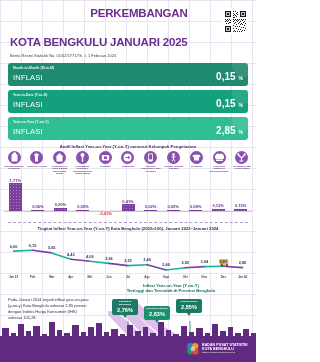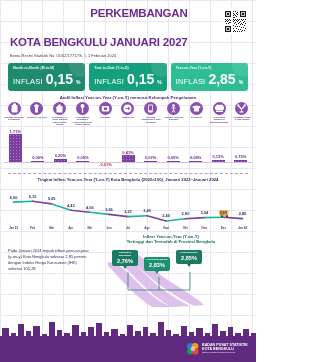--- a/index.html
+++ b/index.html
@@ -27,34 +27,34 @@
     line-height:1.28; letter-spacing:-0.2px;text-align:right;
   }
   .subtitle { font-size:3.9px; color:#3b3b3b; margin-top:2.5px; letter-spacing:0.05px; }
   .qr {
     width:26px; height:26px; background:#fff; padding:1.5px;
     margin-top:2px; flex:0 0 auto;
   }
   .qr svg { display:block; }
 
   
-  .cards { display:flex; gap:4px; padding:3px 8px 0 8px; }
+  .cards { display:flex; gap:4px; padding:3px 8px 0 8px;flex-direction:column; }
   .card {
     flex:1; border-radius:3px; padding:3px 5px 4px 5px; color:#fff;
     position:relative; overflow:hidden;
   }
   .card::after{
     content:""; position:absolute; right:-6px; top:-8px;
     width:22px; height:22px; border-radius:50%;
     background:rgba(255,255,255,0.10);
   }
   .card-label { font-size:3.3px; font-weight:bold; letter-spacing:0.1px; opacity:0.95; }
   .card-row { display:flex; align-items:baseline; gap:3px; margin-top:1px; }
   .card-word { font-size:7.5px; font-weight:300; letter-spacing:0.2px; }
-  .card-val { font-size:14px; font-weight:bold; margin-left:auto; }
+  .card-val { font-size:10px; font-weight:bold; margin-left:auto; }
   .card-pct { font-size:5px; font-weight:bold; }
 
   
   .andil-title {
     text-align:center; font-size:4.3px; color:#4a2a6b; font-weight:bold;
     padding:4px 0 2px 0;
   }
   .icon-row { display:flex; justify-content:space-between; padding:0 4px; }
   .icon-cell { width:20px; text-align:center; }
   .icon-circle {
@@ -145,21 +145,21 @@
 
 <div class="grid-bg"></div>
 
 <div class="layer">
 
   <div class="header">
     <div class="title-block">
       <h1>
         <span>PERKEMBANGAN</span><br>
         <br>
-        <span>KOTA BENGKULU JANUARI 2027</span>
+        <span>KOTA BENGKULU JANUARI 2025</span>
       </h1>
       <div class="subtitle">Berita Resmi Statistik No. 01/02/1771/Th. I, 1 Februari 2024</div>
     </div>
     <div class="qr">
       <svg width="23" height="23" viewBox="0 0 23 23">
         <rect width="23" height="23" fill="#fff"></rect>
         <g fill="#1a1a1a">
           <rect x="1" y="1" width="6" height="6"></rect>
             <rect x="2.2" y="2.2" width="3.6" height="3.6" fill="#fff"></rect>
             <rect x="3" y="3" width="2" height="2"></rect>

